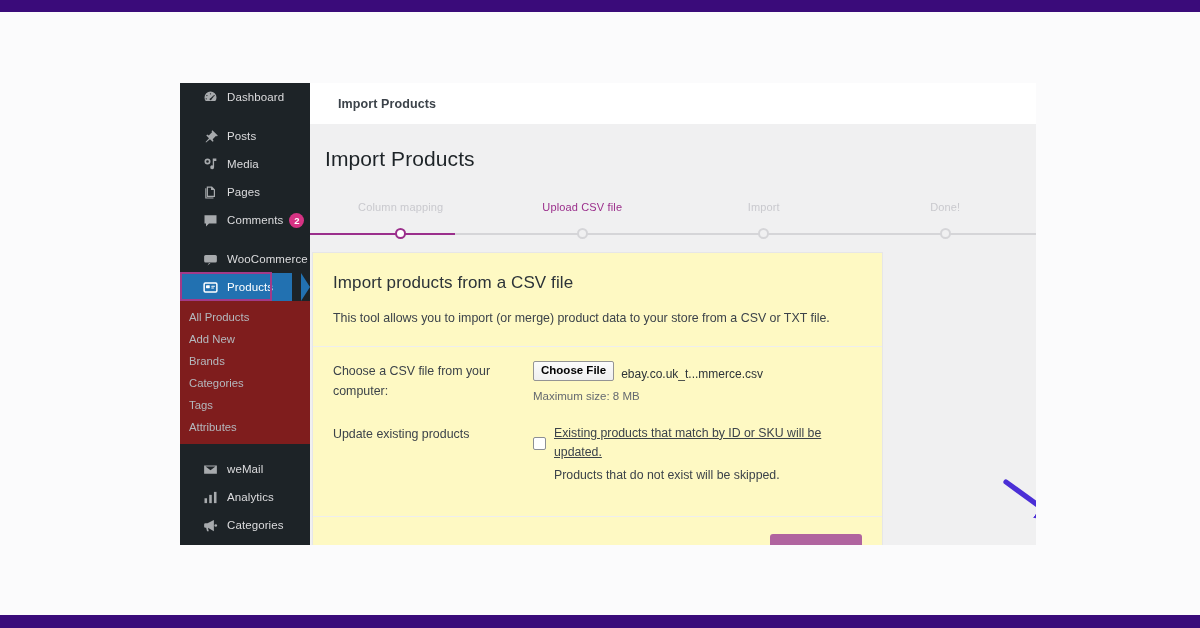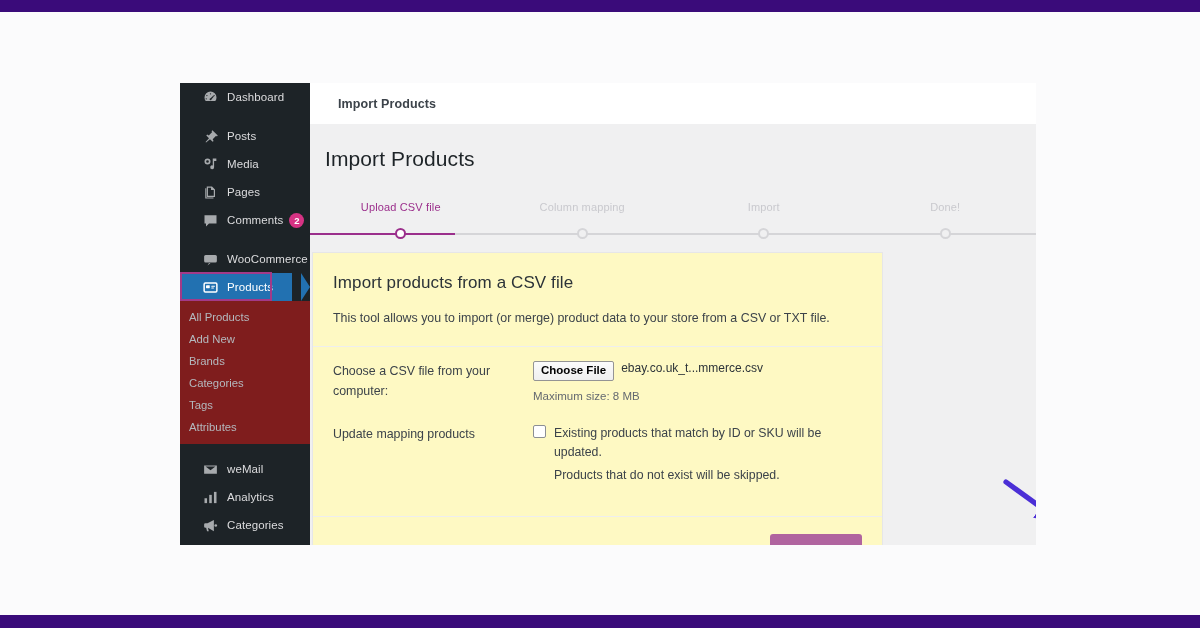--- a/index.html
+++ b/index.html
@@ -264,21 +264,21 @@
   .form-row .fr-label {
     width: 200px;
     flex: 0 0 200px;
     font-size: 12.4px;
     color: #3c434a;
     line-height: 1.65;
     padding-right: 12px;
   }
   .form-row .fr-field { flex: 1 1 auto; }
 
-  .file-line { display: flex; align-items: flex-start; }
+  .file-line { display: flex; align-items: flex-end; }
   .choose-btn {
     border: 1px solid #949494;
     background: linear-gradient(#fbfbfb, #efefef);
     border-radius: 2px;
     font-size: 11.5px;
     font-weight: bold;
     color: #000;
     padding: 2px 7px 3px 7px;
     font-family: "Liberation Sans", sans-serif;
     line-height: 13px;
@@ -287,21 +287,21 @@
     margin-left: 7px;
     font-size: 12px;
     color: #2c3338;
   }
   .file-hint {
     margin-top: 9px;
     font-size: 11.5px;
     color: #646970;
   }
 
-  .check-line { display: flex; align-items: flex-start; }
+  .check-line { display: flex; align-items: center; text-decoration: underline; }
   .checkbox {
     width: 13px;
     height: 13px;
     flex: 0 0 13px;
     border: 1px solid #8c8f94;
     border-radius: 2px;
     background: #fff;
     margin-top: 1px;
     margin-right: 8px;
   }
@@ -475,25 +475,25 @@
   <div class="pane">
 
     <div class="adminbar">
       <span class="ab-title">Import Products</span>
     </div>
 
     <div class="page-title">Import Products</div>
 
     <div class="stepper">
       <div class="steps-row">
+        <div class="step">
+          <span class="step-label">Column mapping</span>
+        </div>
         <div class="step done">
           <span class="step-label">Upload CSV file</span>
-        </div>
-        <div class="step">
-          <span class="step-label">Column mapping</span>
         </div>
         <div class="step">
           <span class="step-label">Import</span>
         </div>
         <div class="step">
           <span class="step-label">Done!</span>
         </div>
       </div>
       <div class="track"></div>
       <div class="track-fill"></div>
@@ -515,21 +515,21 @@
         <div class="fr-field">
           <div class="file-line">
             <span class="choose-btn">Choose File</span>
             <span class="file-name">ebay.co.uk_t...mmerce.csv</span>
           </div>
           <div class="file-hint">Maximum size: 8 MB</div>
         </div>
       </div>
 
       <div class="form-row">
-        <div class="fr-label">Update mapping products</div>
+        <div class="fr-label">Update existing products</div>
         <div class="fr-field">
           <div class="check-line">
             <span class="checkbox"></span>
             <span class="check-text">Existing products that match by ID or SKU will be updated.</span>
           </div>
           <div class="check-sub">Products that do not exist will be skipped.</div>
         </div>
       </div>
 
       <div class="card-foot">

